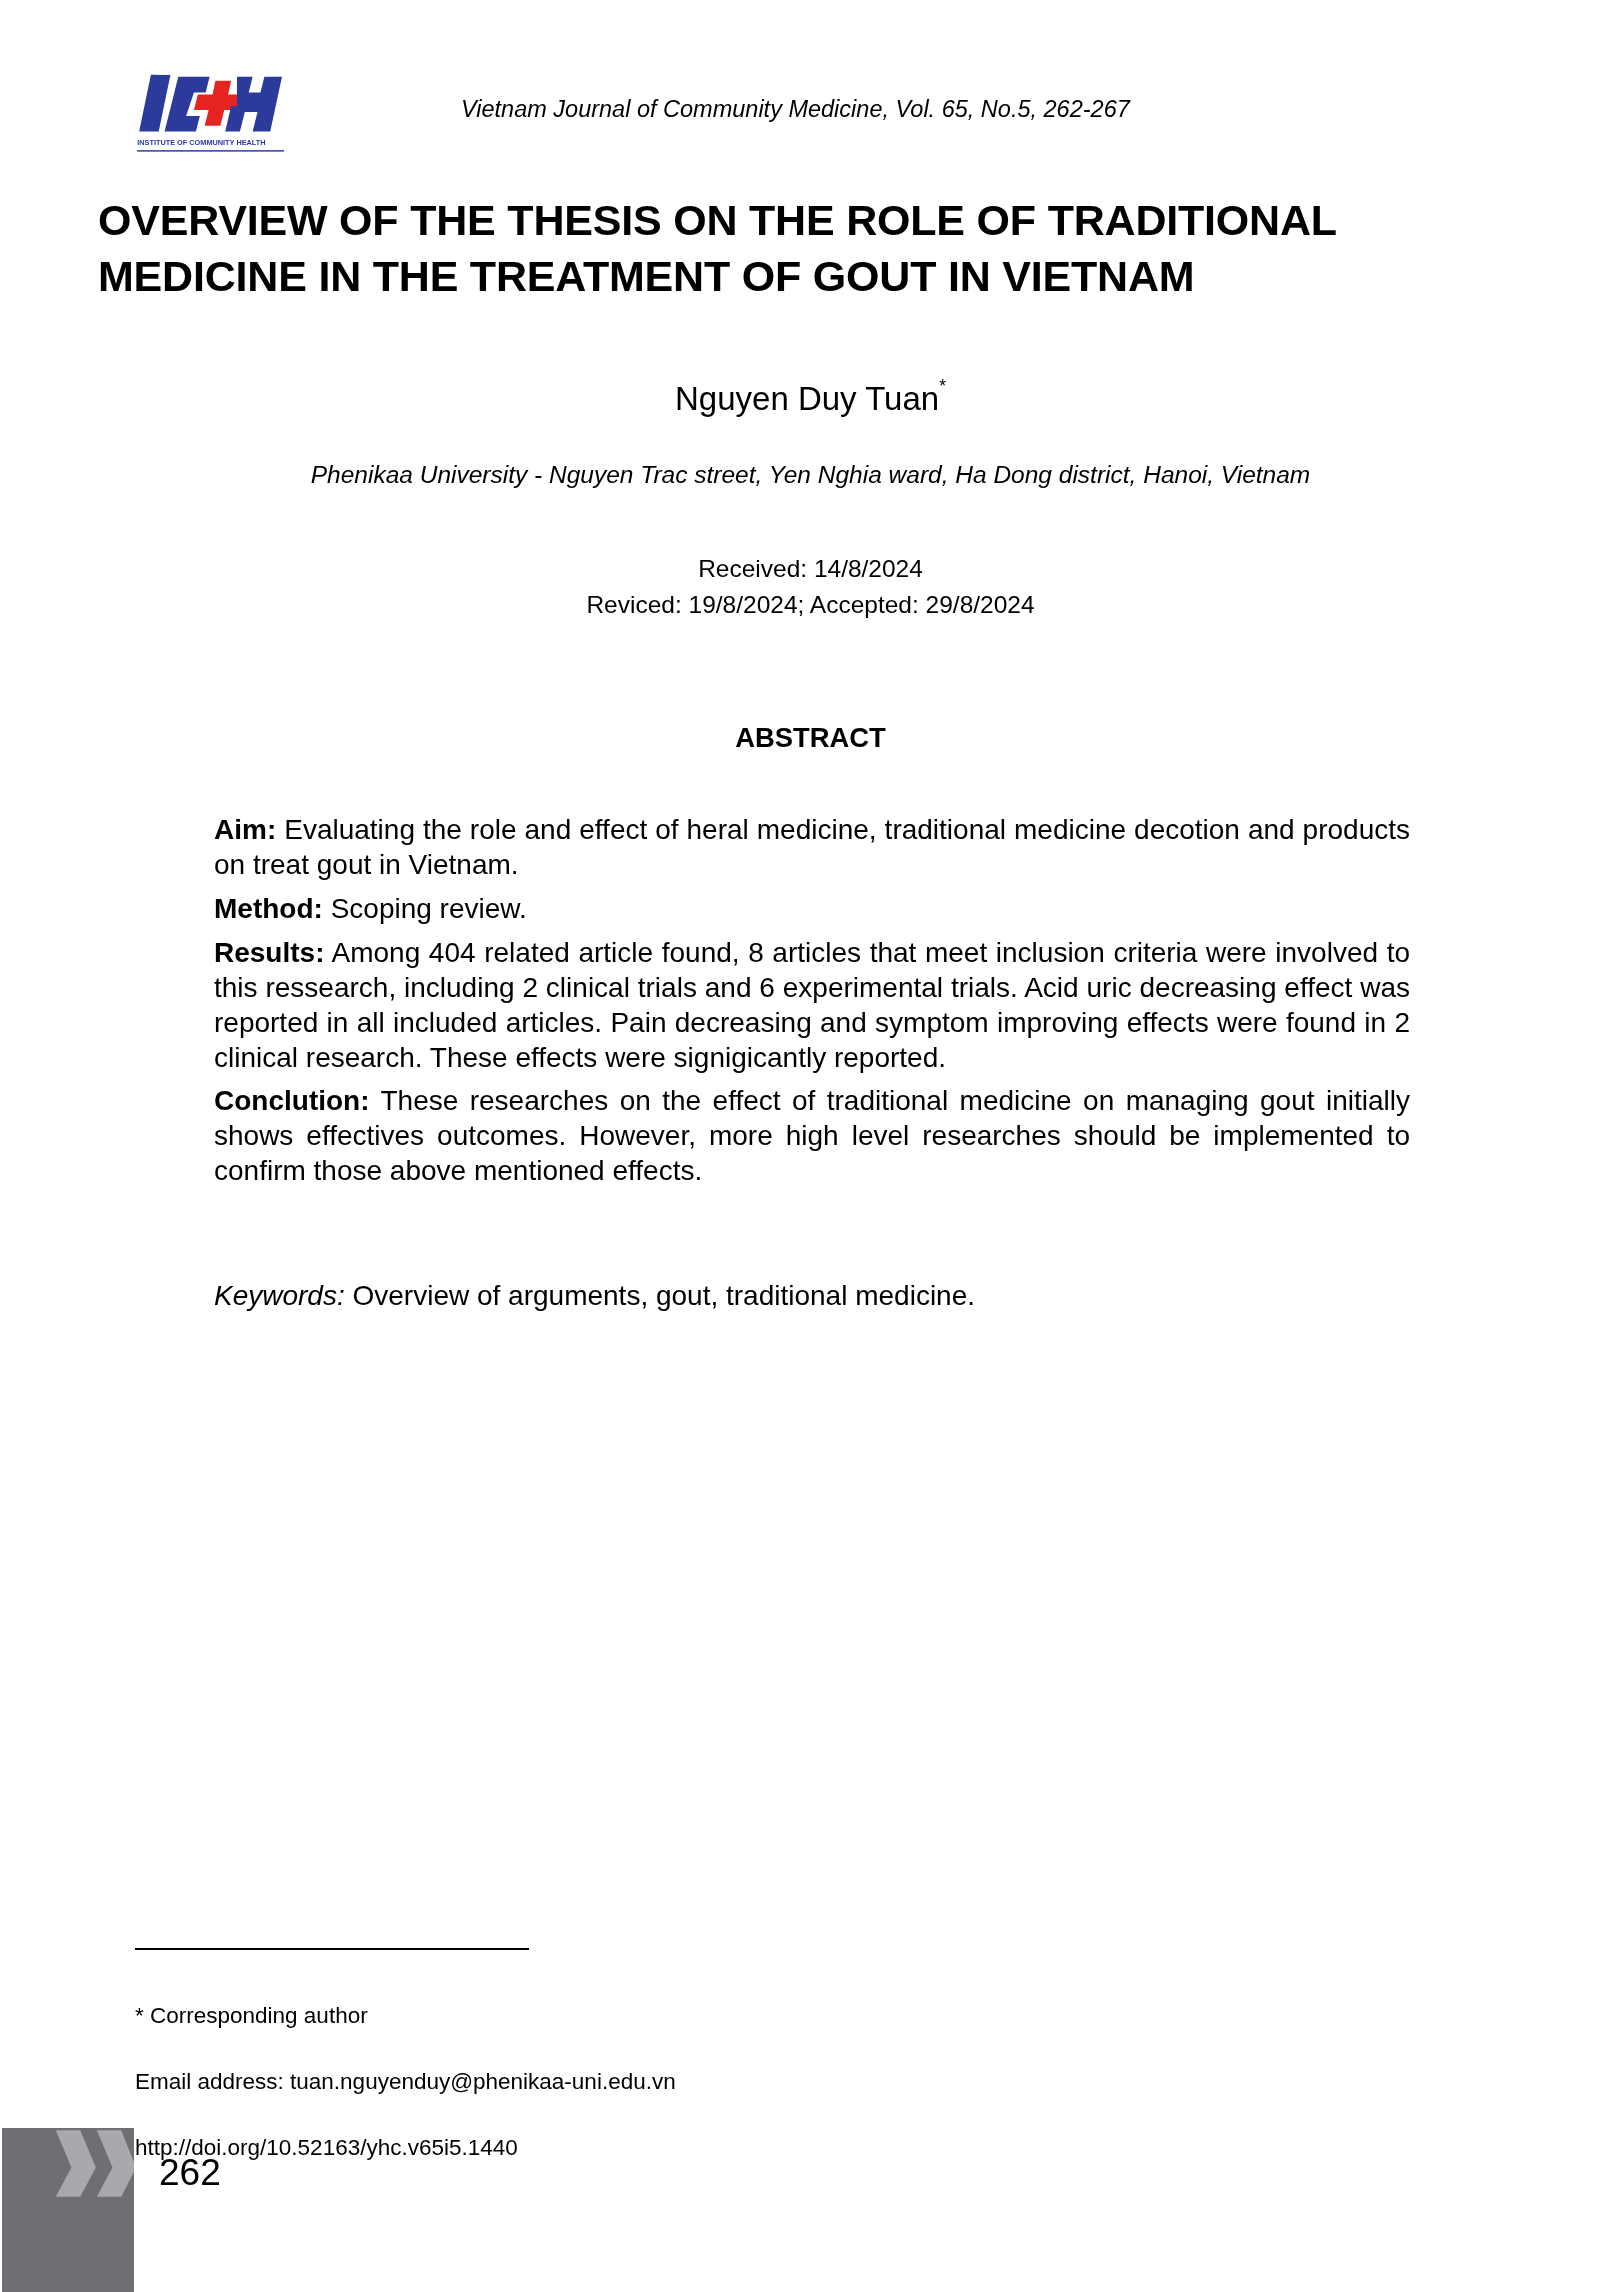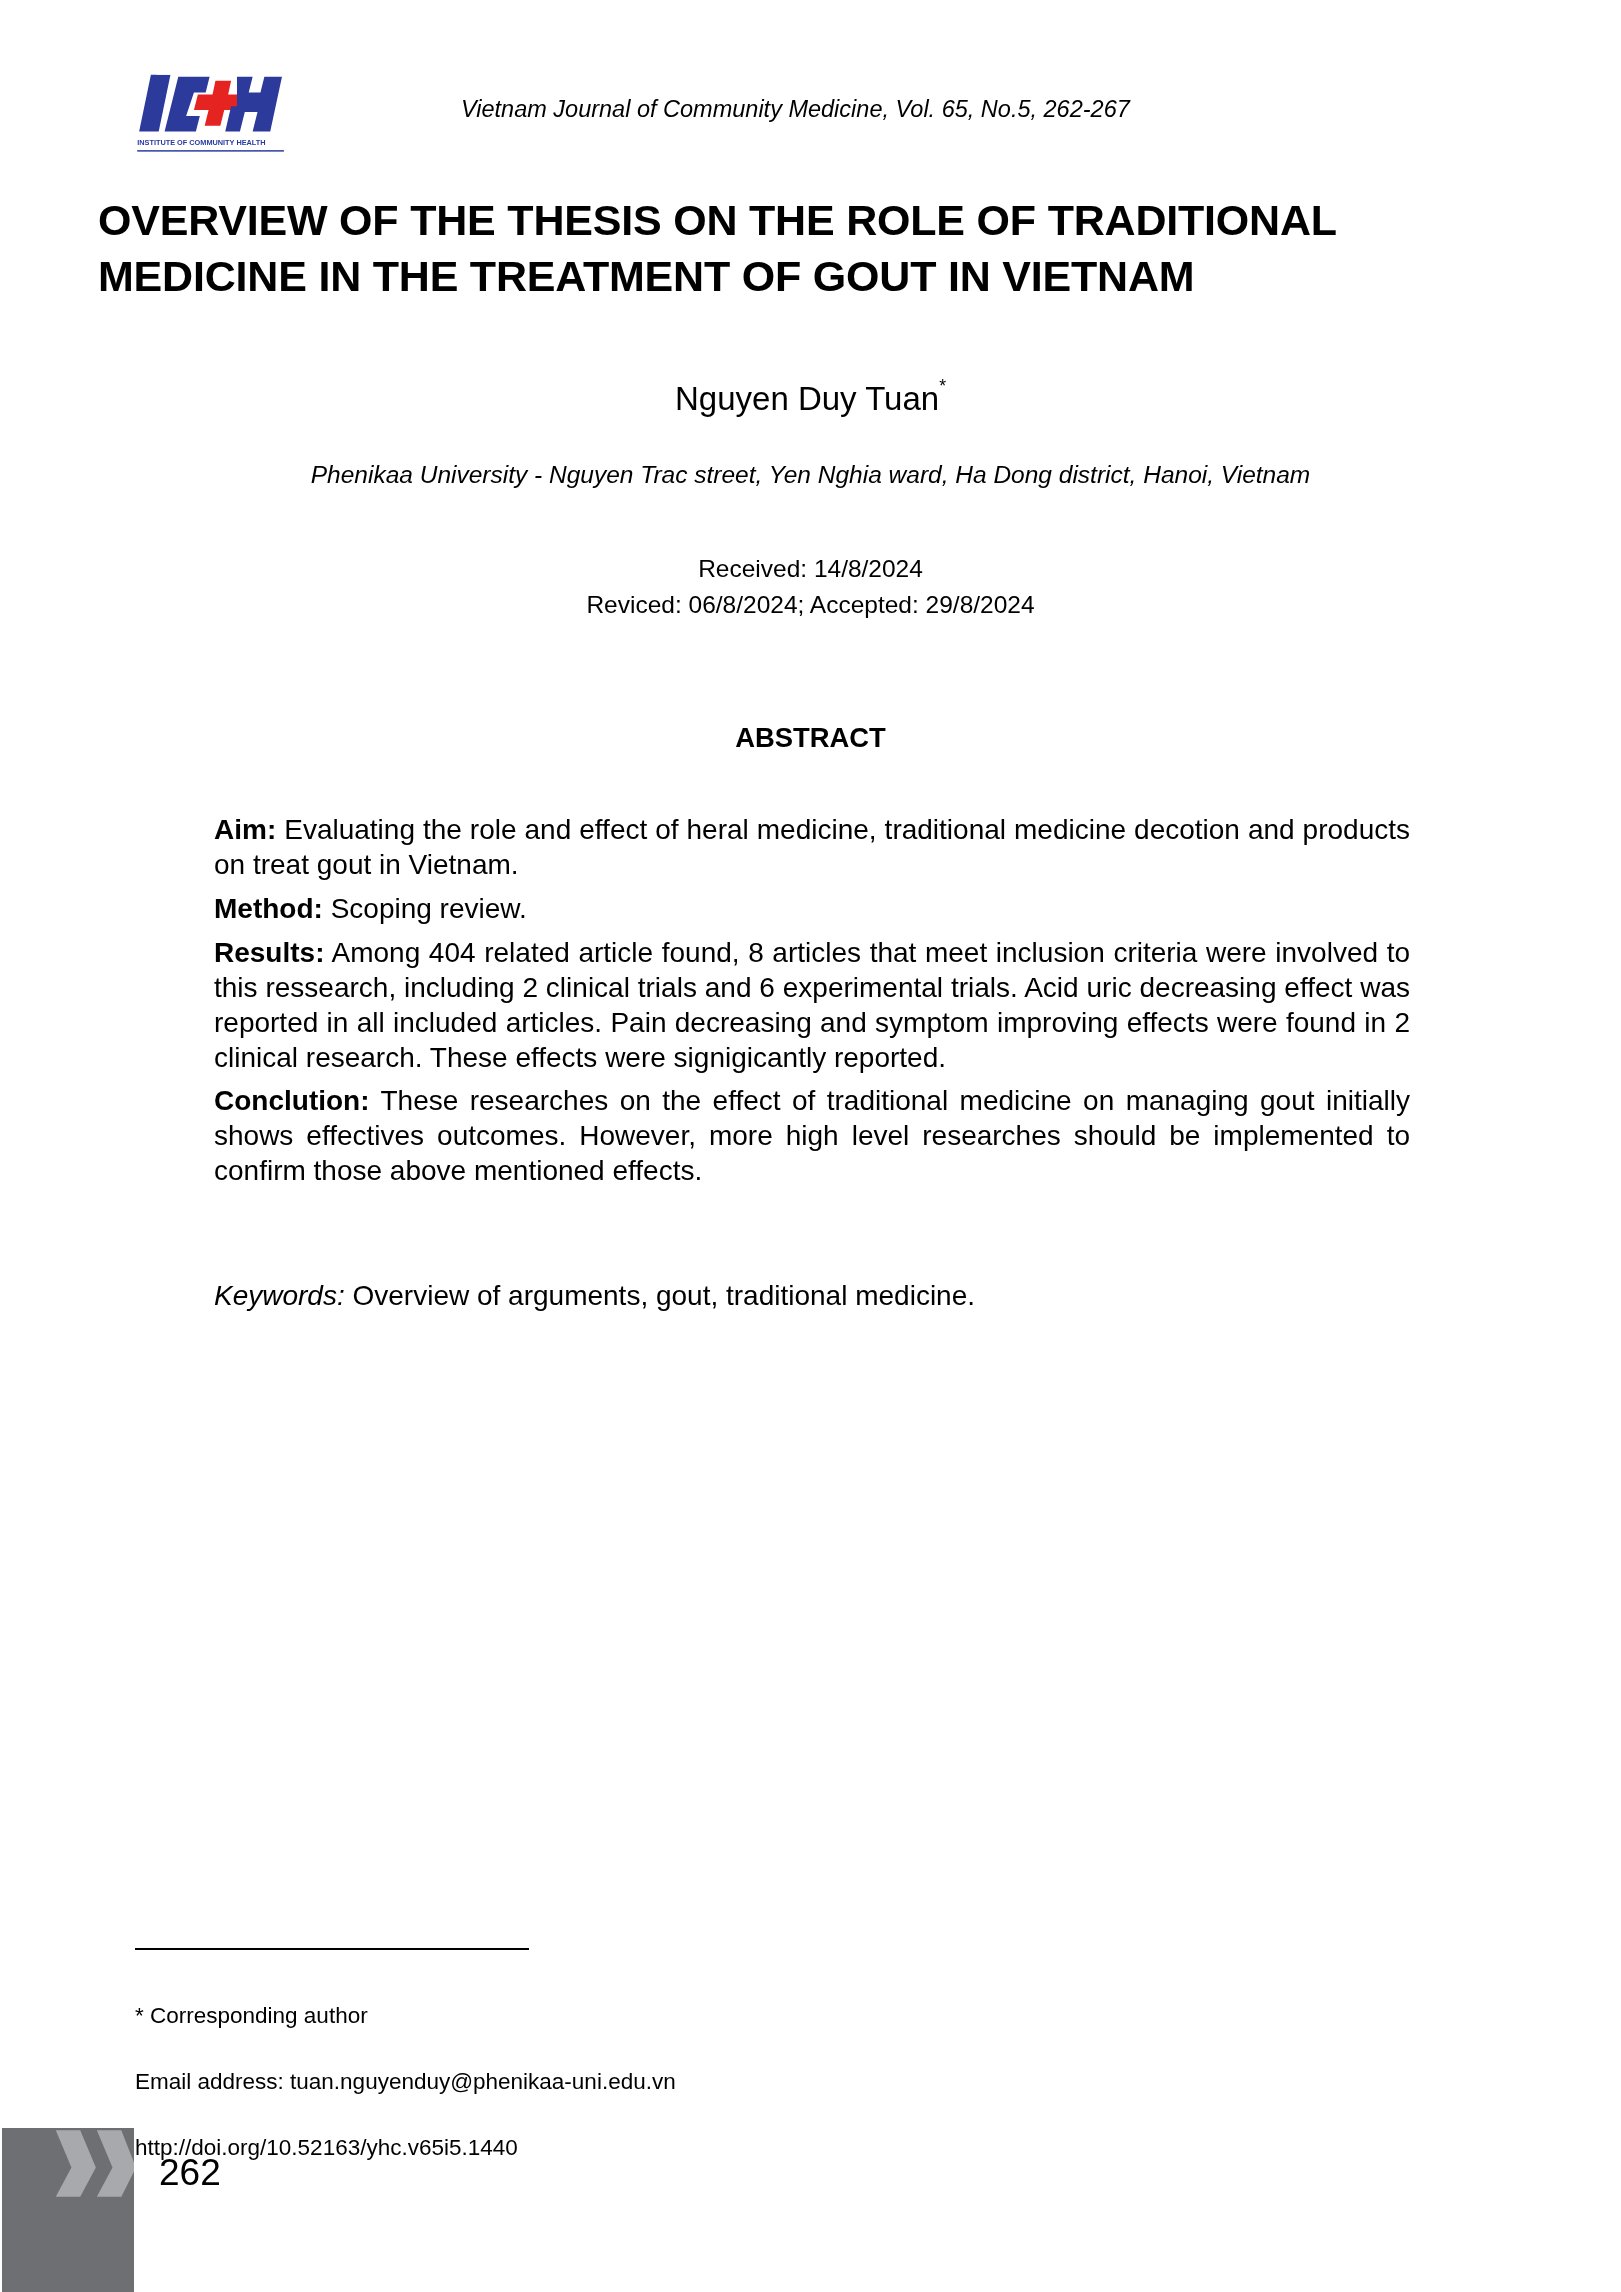--- a/index.html
+++ b/index.html
@@ -161,21 +161,21 @@
 </div>
 
 <div class="author">
   <span>Nguyen Duy Tuan</span><sup>*</sup>
 </div>
 
 <div class="affiliation">Phenikaa University - Nguyen Trac street, Yen Nghia ward, Ha Dong district, Hanoi, Vietnam</div>
 
 <div class="dates">
   <div>Received: 14/8/2024</div>
-  <div>Reviced: 06/8/2024; Accepted: 29/8/2024</div>
+  <div>Reviced: 19/8/2024; Accepted: 29/8/2024</div>
 </div>
 
 <div class="abstract-heading">ABSTRACT</div>
 
 <div class="abstract-body">
   <p><b>Aim:</b><span> Evaluating the role and effect of heral medicine, traditional medicine decotion and products on treat gout in Vietnam.</span></p>
   <p><b>Method:</b><span> Scoping review.</span></p>
   <p><b>Results:</b><span> Among 404 related article found, 8 articles that meet inclusion criteria were involved to this ressearch, including 2 clinical trials and 6 experimental trials. Acid uric decreasing effect was reported in all included articles. Pain decreasing and symptom improving effects were found in 2 clinical research. These effects were signigicantly reported.</span></p>
   <p><b>Conclution:</b><span> These researches on the effect of traditional medicine on managing gout initially shows effectives outcomes. However, more high level researches should be implemented to confirm those above mentioned effects.</span></p>
 </div>

